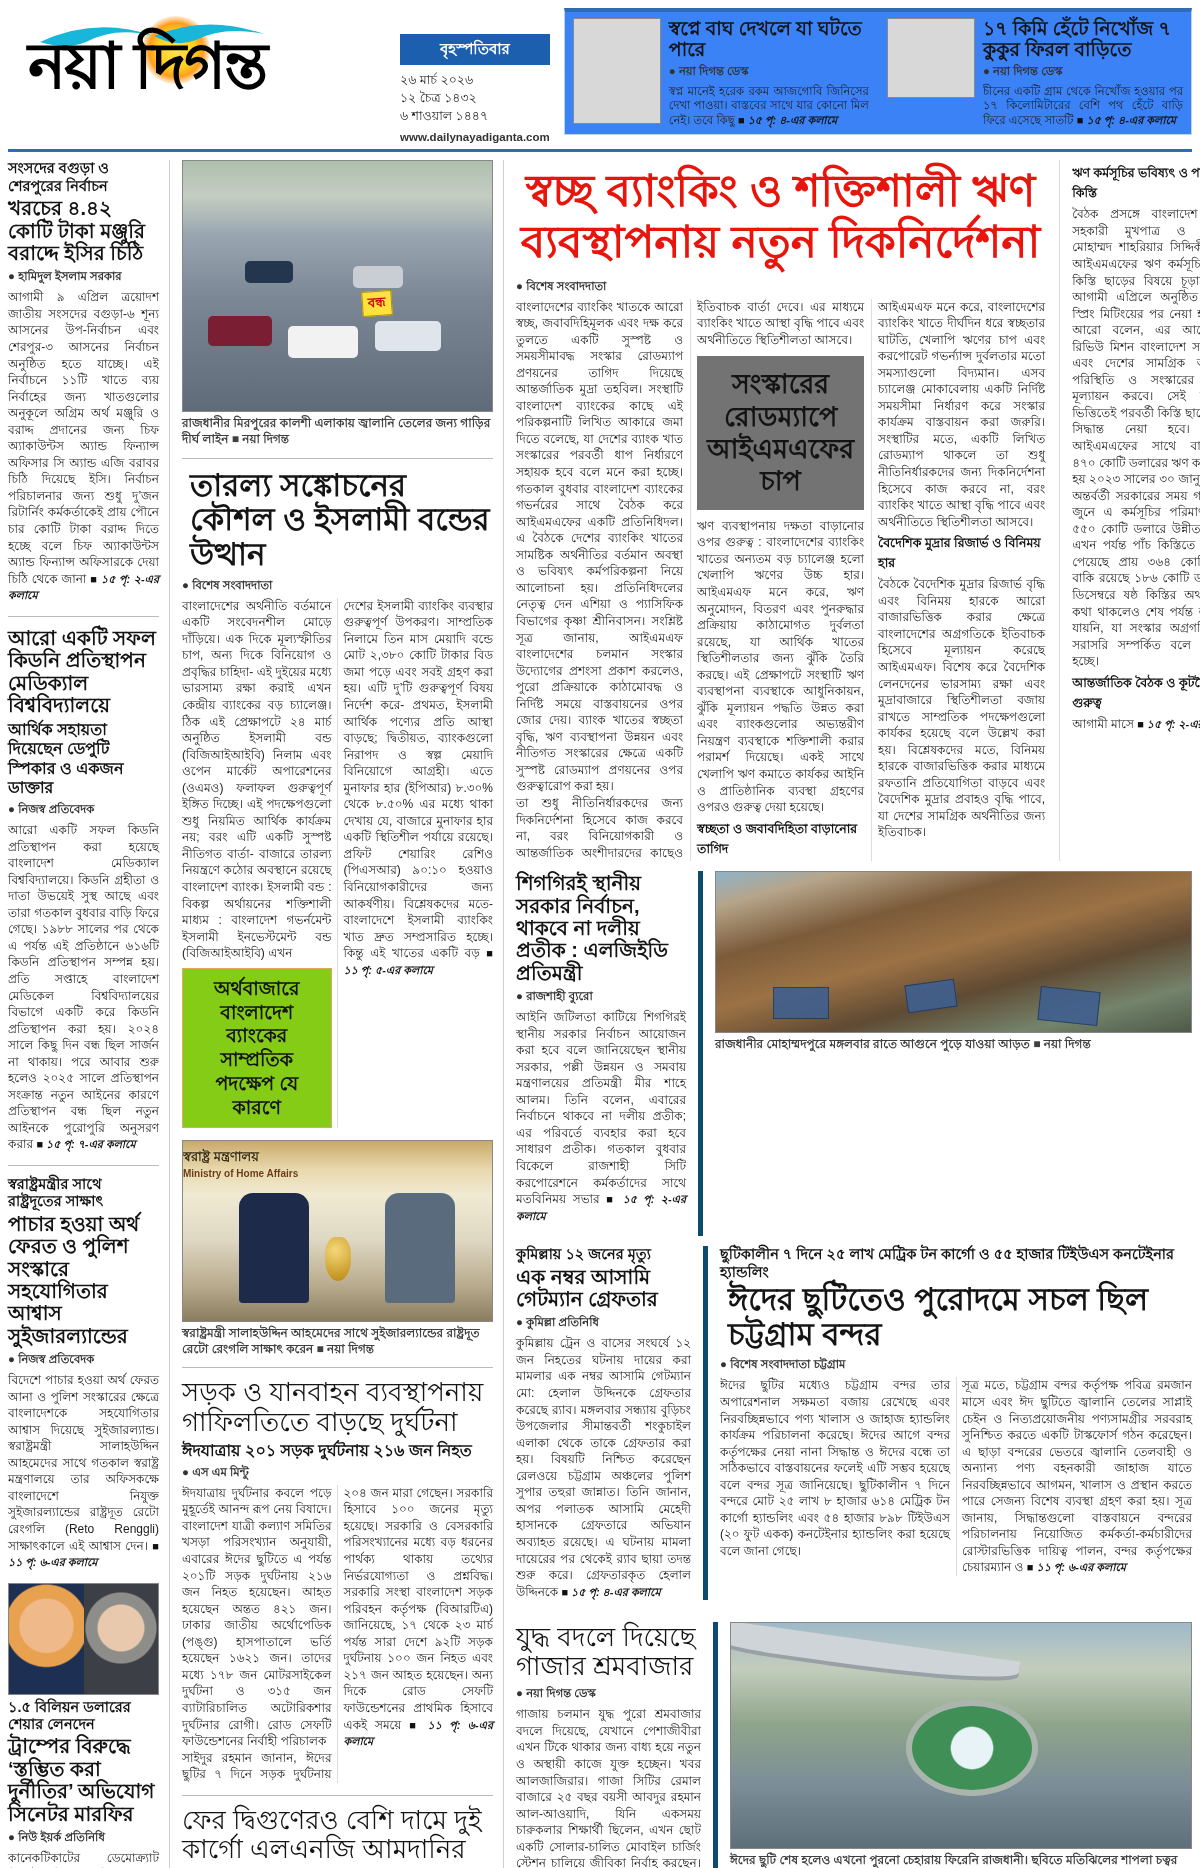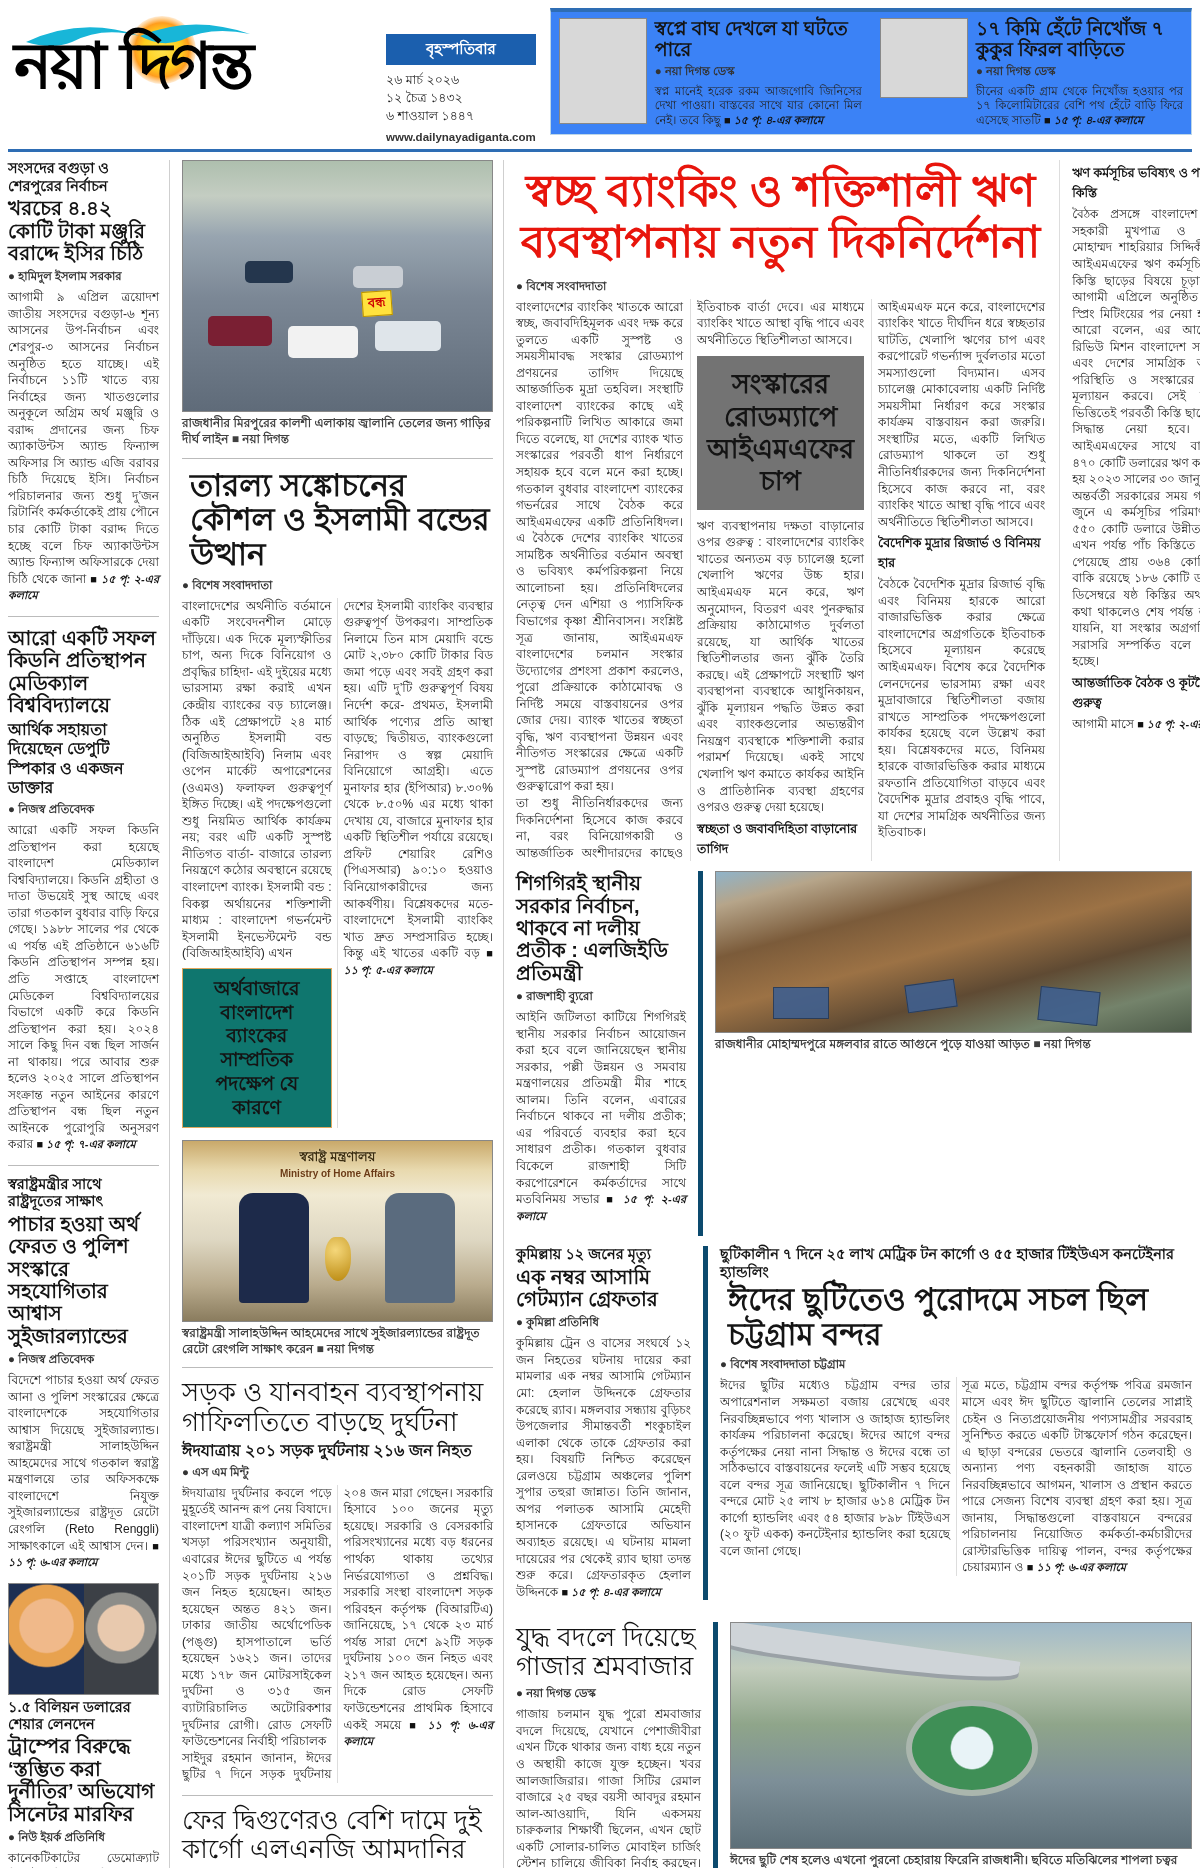--- a/index.html
+++ b/index.html
@@ -1,19 +1,19 @@
 <!DOCTYPE html>
 <html lang="bn"><head>
 <meta charset="utf-8">
 <style>
   html,body{margin:0;padding:0;background:#fff;color:#141414;
     font-family:"Liberation Sans","DejaVu Sans",sans-serif;}
   .page{width:1200px;margin:0 auto;background:#fff;}
   
-  .masthead{display:flex;align-items:flex-start;gap:14px;padding:8px 8px 4px 12px;}
+  .masthead{display:flex;align-items:flex-start;gap:14px;padding:8px 8px 4px 26px;}
   .logo-wrap{position:relative;width:360px;height:108px;flex:0 0 auto;}
   .logo-art{position:absolute;left:0;top:0;width:100%;height:100%;}
   .logo-text{position:absolute;left:2px;top:26px;font-size:64px;font-weight:bold;
     letter-spacing:-2px;color:#000;line-height:1;}
   .dateblock{flex:0 0 132px;padding-top:26px;}
   .dayband{background:#1b5fae;color:#fff;text-align:center;font-weight:bold;
     font-size:15px;padding:3px 6px;margin-bottom:6px;}
   .dateline{font-size:12.5px;line-height:1.45;color:#222;}
   .site{font-size:11.5px;color:#333;margin-top:6px;font-weight:bold;}
   .teaser-strip{flex:1;display:flex;gap:18px;border:1px solid #bcd6e8;border-top:4px solid #2e6db4;
@@ -37,37 +37,37 @@
   .h-md{font-size:26px;font-weight:normal;line-height:1.12;margin:1px 0 4px 0;}
   .h-lg{font-size:31px;font-weight:bold;line-height:1.12;margin:1px 0 4px 8px;}
   .subhead{font-size:16px;font-weight:bold;line-height:1.2;margin:0 0 4px 0;}
   .body-txt{font-size:12px;line-height:1.38;text-align:justify;color:#1b1b1b;}
   .art{margin-bottom:12px;}
   .art-sep{border:none;border-top:1px solid #bbb;margin:10px 0;}
   .caption{font-size:12px;font-weight:bold;line-height:1.3;margin:4px 0 2px 0;color:#404040;}
   .photo{position:relative;overflow:hidden;border:1px solid #888;background:#d8d8d8;}
   .two-col{column-count:2;column-gap:12px;column-rule:1px solid #ddd;}
   .three-col{column-count:3;column-gap:14px;column-rule:1px solid #ddd;}
-  .boxed-orange{background:#0f766e;border:1px solid #e0a85f;padding:8px 10px;text-align:center;
+  .boxed-orange{background:#84cc16;border:1px solid #e0a85f;padding:8px 10px;text-align:center;
     font-size:19px;font-weight:bold;line-height:1.25;margin:6px 0;break-inside:avoid;}
   .boxed-blue{background:#737373;padding:12px 10px;text-align:center;font-size:27px;font-weight:bold;
     line-height:1.2;margin:8px 0;break-inside:avoid;}
   .bold-sub{font-weight:bold;font-size:12.5px;margin:4px 0 2px 0;}
   
   .main-story{margin-bottom:10px;}
   .ms-top{display:flex;gap:14px;}
   .ms-left{flex:1 1 72%;}
   .ms-right{flex:0 0 26%;border-left:1px solid #ddd;padding-left:12px;}
   .red-head{color:#e8150c;font-size:44px;font-weight:bold;line-height:1.15;text-align:center;
     margin:6px 0 10px 0;}
   
   .car{position:absolute;border-radius:5px;}
   .closed-sign{position:absolute;background:#ffe23d;color:#c00;font-weight:bold;font-size:13px;
     padding:1px 5px;border:1px solid #b99000;transform:rotate(-4deg);}
-  .photo-label{position:absolute;top:6px;left:0;right:0;text-align:center;color:#3a2c10;
+  .photo-label{position:absolute;top:6px;left:0;right:0;color:#3a2c10;
     font-weight:bold;font-size:13px;text-shadow:0 0 2px #f4e7c2;}
   .photo-label small{display:block;color:#6b3b17;font-size:10px;font-weight:bold;}
   
   .row2,.row3,.row4{display:grid;gap:12px;margin-bottom:10px;}
   .row2{grid-template-columns:170px 1fr;}
   .row3{grid-template-columns:175px 1fr;}
   .row4{grid-template-columns:185px 1fr;}
   .vsep{border-left:5px solid #0c4a6e;padding-left:12px;}
   
   .ministry-photo{background:linear-gradient(180deg,#c9a96a 0%,#e8d9ae 16%,#f1ead3 30%,#ded7c2 55%,#b9ab8d 80%,#8a7c5e 100%);}

